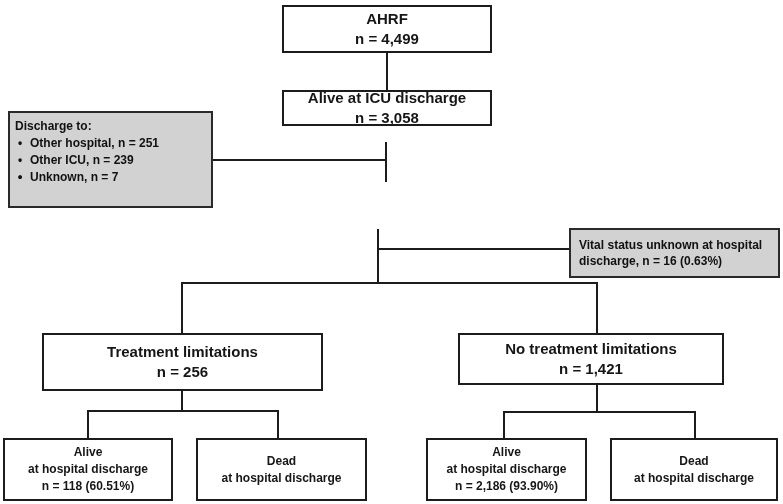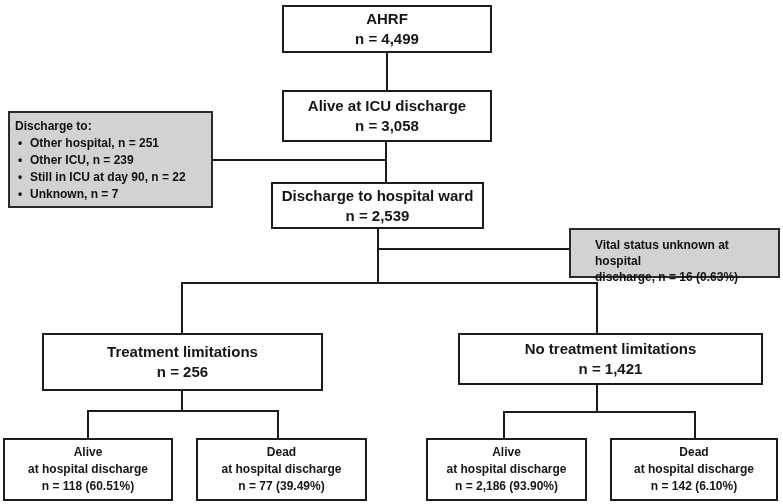--- a/index.html
+++ b/index.html
@@ -16,21 +16,21 @@
   }
   .node.small { font-size:12px; line-height:1.4; }
   .note {
     position:absolute; box-sizing:border-box; background:#d2d2d2;
     border:2px solid #2a2a2a; font-weight:bold; color:#111111;
   }
   .note-left { font-size:12px; line-height:17px; padding:5px 4px 0 5px; }
   .note-left ul { margin:0; padding:0; list-style:none; }
   .note-left li { position:relative; padding-left:15px; }
   .note-left .bullet { position:absolute; left:3px; top:0; }
-  .note-right { font-size:12px; line-height:16px; padding:7px 6px 6px 24px; }
+  .note-right { font-size:12px; line-height:16px; padding:7px 6px 6px 8px; }
   .line { position:absolute; background:#1c1c1c; }
   .line.h { height:2px; }
   .line.v { width:2px; }
 </style>
 </head>
 <body>
 
 <div id="canvas">
 
   <div class="line v" style="left:386px;top:53px;height:37px"></div>
@@ -48,78 +48,71 @@
   <div class="line v" style="left:596px;top:384px;height:27px"></div>
   <div class="line h" style="left:503px;top:411px;width:193px"></div>
   <div class="line v" style="left:503px;top:411px;height:27px"></div>
   <div class="line v" style="left:694px;top:411px;height:27px"></div>
 
   <div class="node" style="left:282px;top:5px;width:210px;height:48px">
     <div>AHRF</div>
     <div>n = 4,499</div>
   </div>
 
-  <div class="node" style="left:282px;top:90px;width:210px;height:52px">
+  <div class="node" style="left:282px;top:90px;width:210px;height:36px">
     <div>Alive at ICU discharge</div>
     <div>n = 3,058</div>
   </div>
 
-  <div class="node" style="left:271px;top:182px;width:213px;height:47px">
-    <div>Discharge to hospital ward</div>
-    <div>n = 2,539</div>
-  </div>
 
   <div class="node" style="left:42px;top:333px;width:281px;height:58px">
     <div>Treatment limitations</div>
     <div>n = 256</div>
   </div>
 
-  <div class="node" style="left:458px;top:333px;width:305px;height:52px">
+  <div class="node" style="left:458px;top:333px;width:266px;height:52px">
     <div>No treatment limitations</div>
     <div>n = 1,421</div>
   </div>
 
   <div class="node small" style="left:3px;top:438px;width:170px;height:63px">
     <div>Alive</div>
     <div>at hospital discharge</div>
     <div>n = 118 (60.51%)</div>
   </div>
 
   <div class="node small" style="left:196px;top:438px;width:171px;height:63px">
     <div>Dead</div>
     <div>at hospital discharge</div>
-    <div>n = 77 (39.49%)</div>
   </div>
 
   <div class="node small" style="left:426px;top:438px;width:161px;height:63px">
     <div>Alive</div>
     <div>at hospital discharge</div>
     <div>n = 2,186 (93.90%)</div>
   </div>
 
   <div class="node small" style="left:610px;top:438px;width:168px;height:63px">
     <div>Dead</div>
     <div>at hospital discharge</div>
-    <div>n = 142 (6.10%)</div>
   </div>
 
   <div class="note note-left" style="left:8px;top:111px;width:205px;height:97px">
     <div>Discharge to:</div>
     <ul>
       <li>
         <span class="bullet">•</span>
         <span>Other hospital, n = 251</span>
       </li>
       <li>
         <span class="bullet">•</span>
         <span>Other ICU, n = 239</span>
       </li>
       <li>
         <span class="bullet">•</span>
-        <span>Still in ICU at day 90, n = 22</span>
       </li>
       <li>
         <span class="bullet">•</span>
         <span>Unknown, n = 7</span>
       </li>
     </ul>
   </div>
 
   <div class="note note-right" style="left:569px;top:228px;width:211px;height:50px">
     <div>Vital status unknown at hospital</div>

